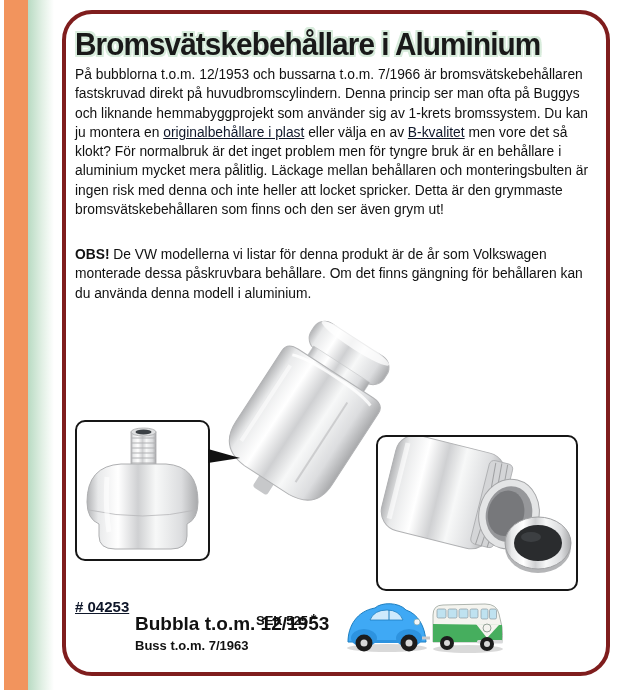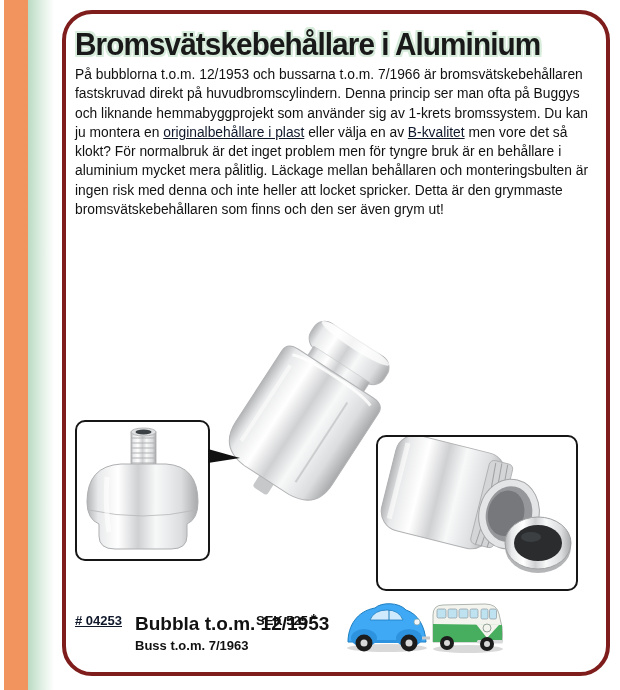--- a/index.html
+++ b/index.html
@@ -27,41 +27,42 @@
   .link{color:#0f172a;text-decoration:underline;cursor:pointer;}
   .img-main{left:149px;top:300px;width:190px;height:200px;}
   .img-main svg{overflow:visible;}
   .img-frame{
     background:#fff;border:2px solid #161616;border-radius:10px;
     display:flex;align-items:center;justify-content:center;box-sizing:border-box;
   }
   .frame-left{left:9px;top:406px;width:135px;height:141px;}
   .frame-right{left:310px;top:421px;width:202px;height:156px;}
   .callout{left:142px;top:434px;width:34px;height:16px;}
-  .part-link{left:9px;top:599px;font-size:13px;font-weight:bold;}
+  .part-link{left:9px;top:584px;font-size:15px;font-weight:bold;}
   .model1{left:69px;top:599px;font-size:19px;font-weight:bold;color:#111;}
   .model2{left:69px;top:624px;font-size:13px;font-weight:bold;color:#111;}
   .price{left:190px;top:599px;font-size:13px;font-weight:bold;color:#111;}
   .note{left:245px;top:597px;font-size:14px;font-weight:bold;color:#111;}
   .car-beetle{left:277px;top:584px;width:88px;height:56px;}
   .car-bus{left:363px;top:583px;width:78px;height:57px;}
 </style>
 </head>
 <body>
 
 <div>
   <div class="bar-orange"></div>
   <div class="bar-green"></div>
 
   <div class="panel">
 
     <h1 class="title">Bromsvätskebehållare i Aluminium</h1>
 
     <p class="intro"><span>På bubblorna t.o.m. 12/1953 och bussarna t.o.m. 7/1966 är bromsvätskebehållaren fastskruvad direkt på huvudbromscylindern. Denna princip ser man ofta på Buggys och liknande hemmabyggprojekt som använder sig av 1-krets bromssystem. Du kan ju montera en </span><a class="link" href="#">originalbehållare i plast</a><span> eller välja en av </span><a class="link" href="#">B-kvalitet</a><span> men vore det så klokt? För normalbruk är det inget problem men för tyngre bruk är en behållare i aluminium mycket mera pålitlig. Läckage mellan behållaren och monteringsbulten är ingen risk med denna och inte heller att locket spricker. Detta är den grymmaste bromsvätskebehållaren som finns och den ser även grym ut!</span></p>
 
+    <p class="obs"><b>OBS!</b><span> De VW modellerna vi listar för denna produkt är de år som Volkswagen monterade dessa påskruvbara behållare. Om det finns gängning för behållaren kan du använda denna modell i aluminium.</span></p>
 
     <div class="img-main">
       <svg width="190" height="200" viewBox="0 0 190 200" xmlns="http://www.w3.org/2000/svg">
         <defs>
           <linearGradient id="metA" x1="0" y1="0" x2="1" y2="0">
             <stop offset="0" stop-color="#b3b4b6"></stop>
             <stop offset="0.10" stop-color="#e8e9ea"></stop>
             <stop offset="0.28" stop-color="#ffffff"></stop>
             <stop offset="0.46" stop-color="#cfd0d2"></stop>
             <stop offset="0.62" stop-color="#f7f8f8"></stop>

